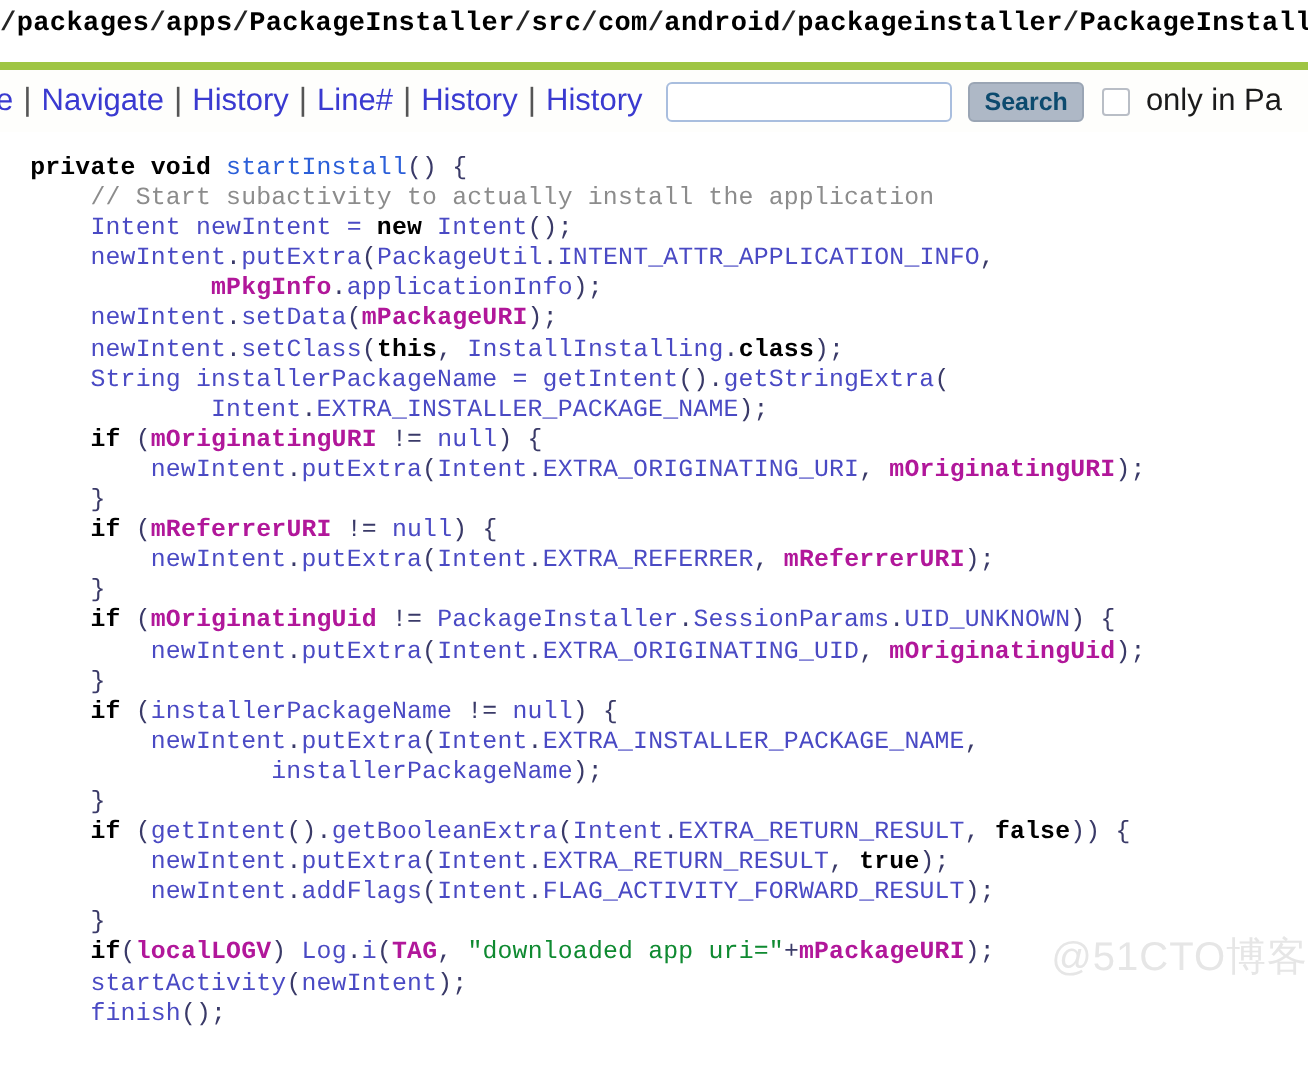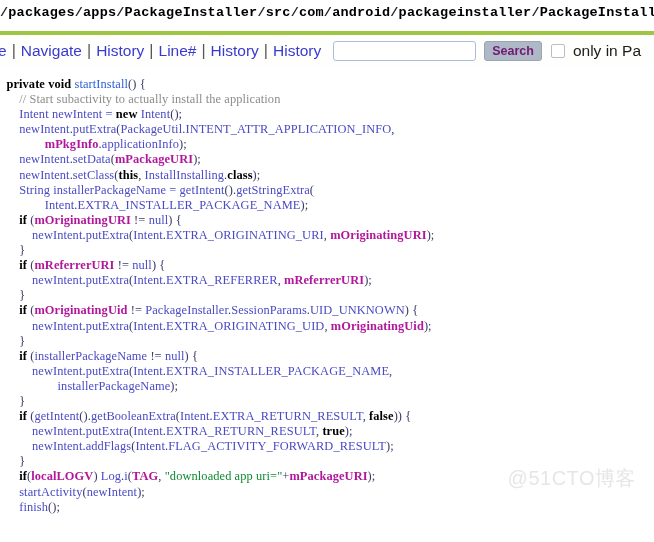--- a/index.html
+++ b/index.html
@@ -79,21 +79,21 @@
     font-family: "Liberation Sans", sans-serif;
     font-size: 12px;
     padding: 1px 3px;
     outline: none;
   }
   #search-button {
     margin-left: 8px;
     background: #aeb8c6;
     border: 1px solid #9aa5b4;
     border-radius: 3px;
-    color: #701a75;
+    color: #0c4a6e;
     font-weight: bold;
     font-size: 12.5px;
     font-family: "Liberation Sans", sans-serif;
     padding: 2px 7px;
     cursor: pointer;
   }
   #scope-checkbox {
     margin-left: 9px;
     width: 12px;
     height: 12px;
@@ -114,40 +114,40 @@
   #code-pane {
     position: relative;
     height: 448px;
     overflow: hidden;
     padding-top: 11px;
     box-sizing: border-box;
   }
   #code-block {
     margin: 0;
     padding: 0;
-    font-family: Liberation Serif, serif;
+    font-family: Liberation Mono, monospace;
     font-size: 12.4px;
     line-height: 15.1px;
     white-space: pre;
     color: #4a4ac4;
     letter-spacing: 0.1px;
   }
   
   #code-block .kw   { color: #000000; font-weight: bold; }
   #code-block .id   { color: #4a4ac4; }
   #code-block .mem  { color: #b1179a; font-weight: bold; }
   #code-block .com  { color: #8c8c8c; }
   #code-block .str  { color: #0f8a31; }
   #code-block .pun  { color: #3a3a68; }
   #code-block .mth  { color: #2b5fd9; }
 
   
   #watermark {
     position: absolute;
-    right: 18px;
+    right: 0;
     bottom: 22px;
     color: #e6e6e6;
     font-size: 20px;
     font-family: "Liberation Sans", sans-serif;
     letter-spacing: 0.5px;
     user-select: none;
     pointer-events: none;
   }
 </style>
 </head>

